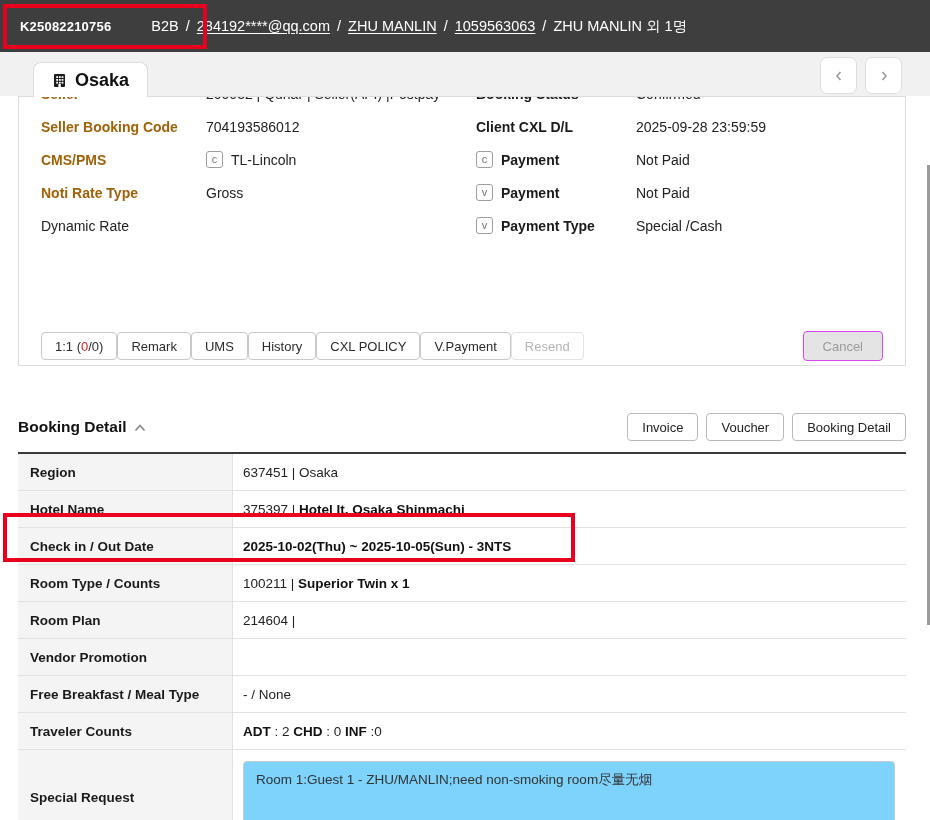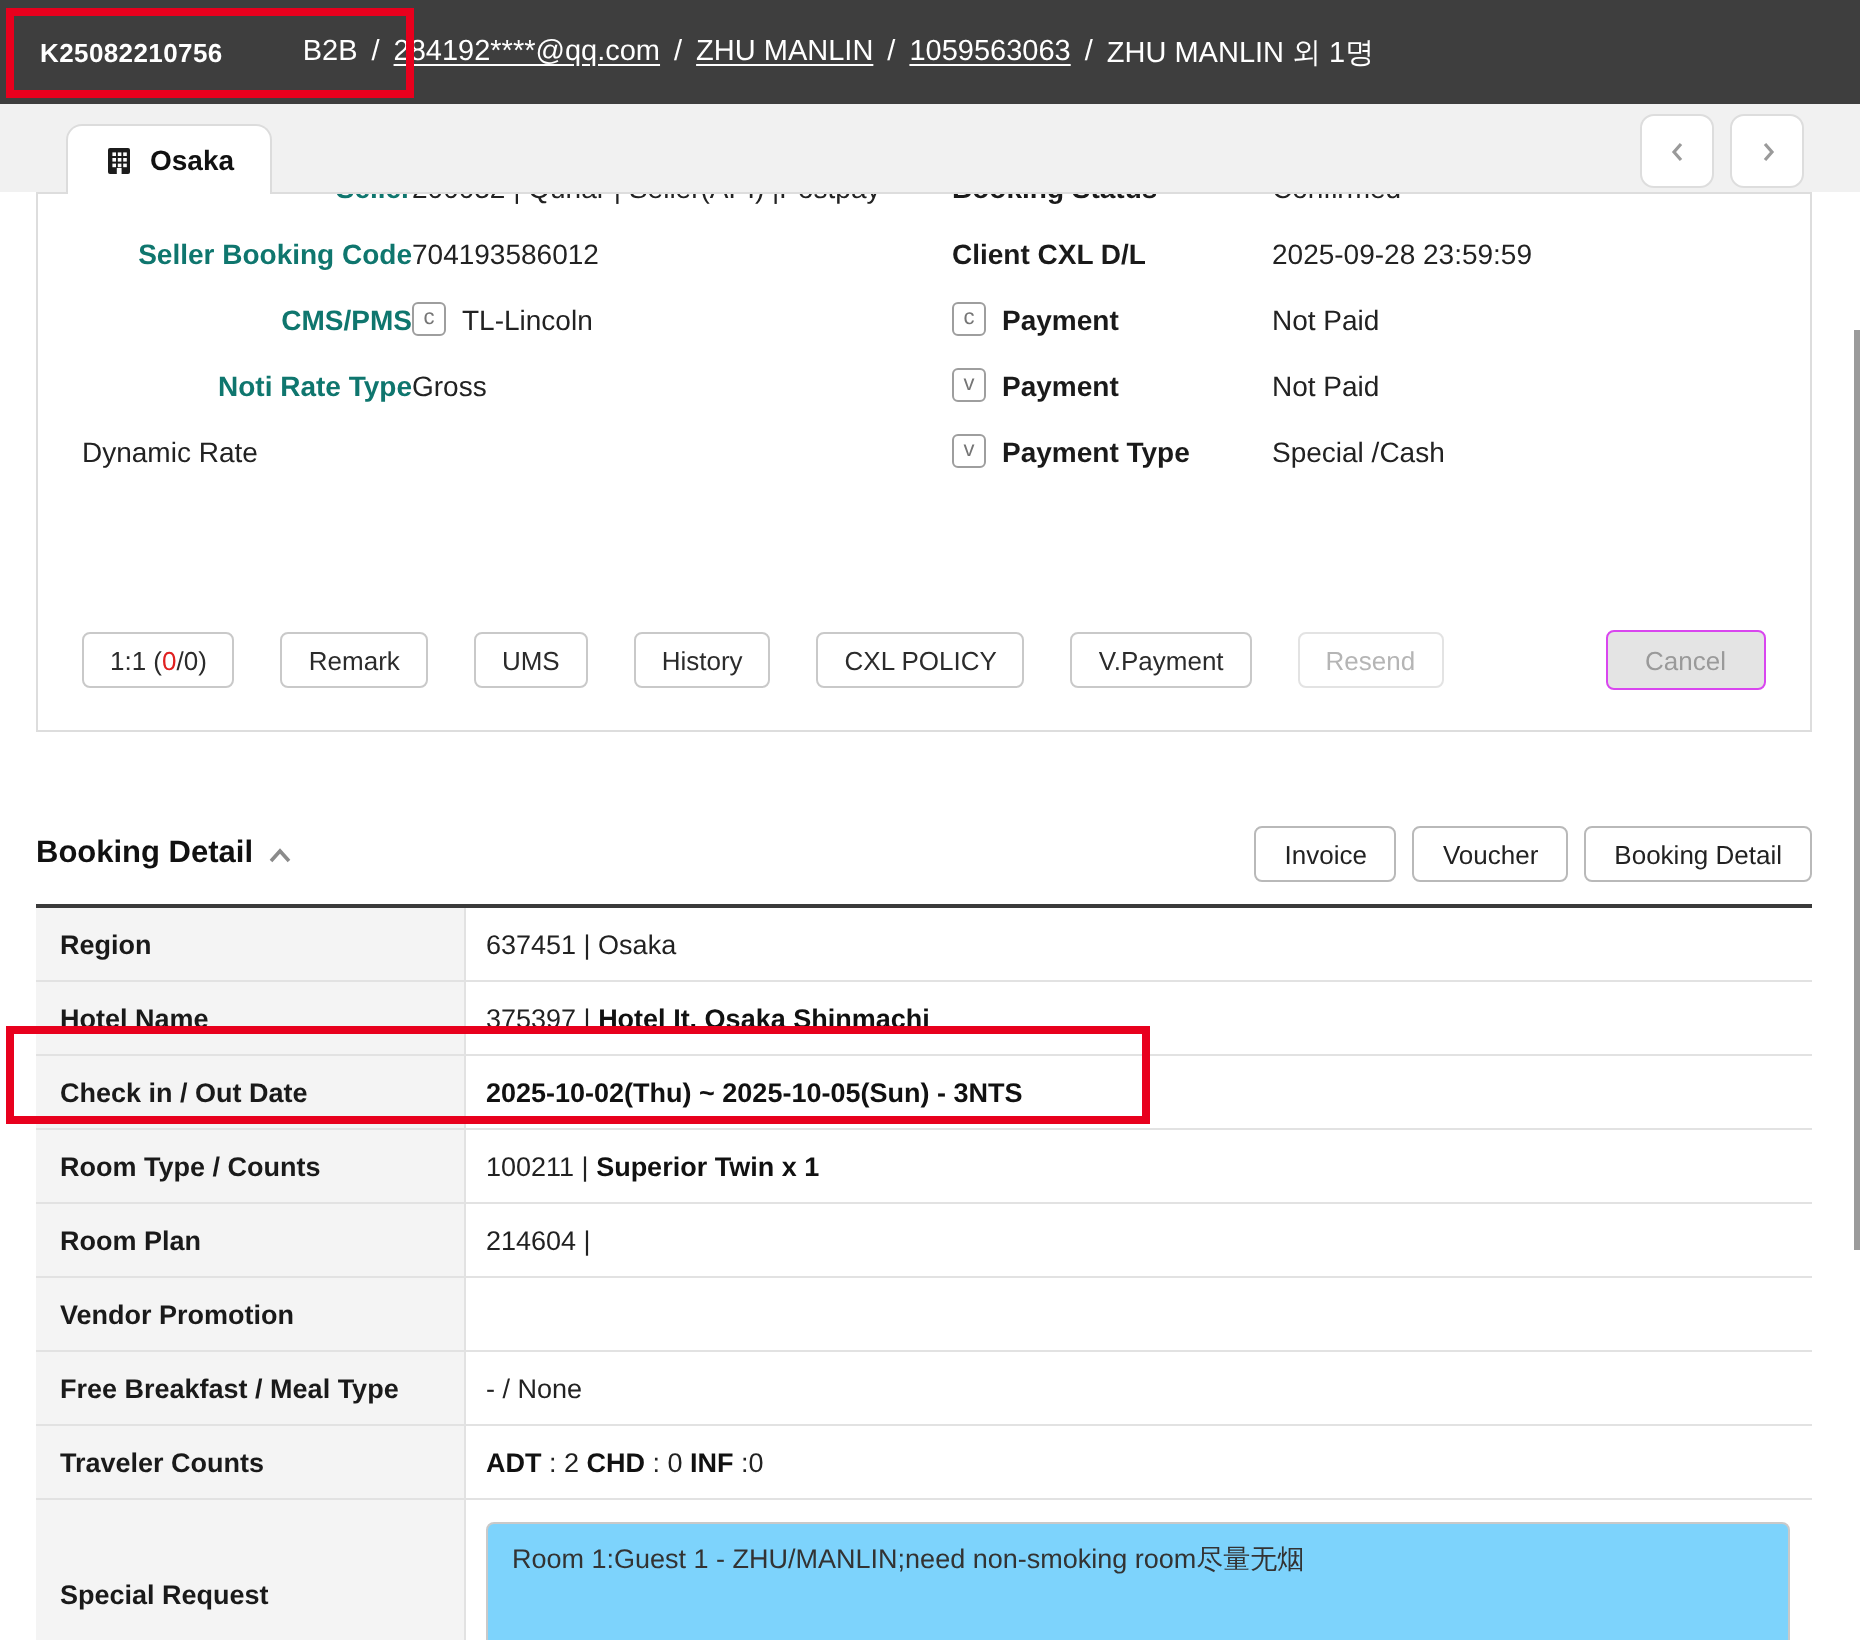--- a/index.html
+++ b/index.html
@@ -19,49 +19,49 @@
   .channel { margin-left: 40px; }
   .sep { margin: 0 7px; color: #fff; }
   a.toplink { color: #fff; text-decoration: underline; text-underline-offset: 2px; cursor: pointer; }
 
   
   .tabstrip { height: 44px; background: #f1f1f1; position: relative; display: flex; align-items: flex-end; }
   .tab {
     margin-left: 33px; margin-bottom: -1px; height: 35px; background: #fff;
     border: 1px solid #dcdcdc; border-bottom: none; border-radius: 8px 8px 0 0;
     display: flex; align-items: center; gap: 8px; padding: 0 18px;
-    font-size: 14px; font-weight: 600; color: #111; position: relative; z-index: 2; cursor: pointer;
+    font-size: 18px; font-weight: 600; color: #111; position: relative; z-index: 2; cursor: pointer;
   }
   .nav-buttons { position: absolute; right: 28px; top: 5px; display: flex; gap: 8px; }
   .nav-btn {
     width: 37px; height: 37px; background: #fff; border: 1px solid #ddd; border-radius: 7px;
     display: flex; align-items: center; justify-content: center; cursor: pointer;
   }
 
   
   .card {
     margin: 0 24px 0 18px; height: 270px; background: #fff;
     border: 1px solid #ddd; position: relative; overflow: hidden;
   }
   .summary { display: flex; padding-left: 22px; margin-top: -13px; }
   .col-left { width: 435px; }
   .col-right { flex: 1; }
   .srow { display: flex; margin-bottom: 13px; line-height: 20px; font-size: 14px; }
-  .srow .lbl { font-weight: 600; color: #0f766e; flex: 0 0 165px; text-align: right; }
+  .srow .lbl { font-weight: 600; color: #a16207; flex: 0 0 165px; }
   .col-right .lblwrap { flex: 0 0 160px; display: flex; gap: 8px; align-items: flex-start; }
   .col-right .lbl2 { font-weight: 600; color: #1a1a1a; }
   .col-left .val { width: 242px; color: #222; }
   .col-right .val { color: #222; }
   .valwrap { display: flex; gap: 8px; align-items: flex-start; }
   .badge {
     width: 17px; height: 17px; border: 1px solid #9e9e9e; border-radius: 3px;
     color: #757575; font-size: 11px; line-height: 15px; text-align: center;
     flex: 0 0 17px; margin-top: 1px; background: #fff;
   }
-  .actions { position: absolute; left: 22px; right: 22px; bottom: 20px; display: flex; gap: 23px; align-items: center; }
+  .actions { position: absolute; left: 22px; right: 22px; bottom: 4px; display: flex; gap: 0; align-items: center; }
   .btn {
     background: #fff; border: 1px solid #c9c9c9; border-radius: 4px;
     height: 28px; padding: 0 13px; font-size: 13px; color: #2b2b2b;
     display: inline-flex; align-items: center; cursor: pointer; white-space: pre;
     font-family: inherit;
   }
   .red-num { color: #e02020; }
   .btn-disabled { color: #b5b5b5; border-color: #e3e3e3; cursor: default; }
   .btn-cancel {
     margin-left: auto; background: #e4e4e4; border: 1px solid #d946ef; color: #9a9a9a;

